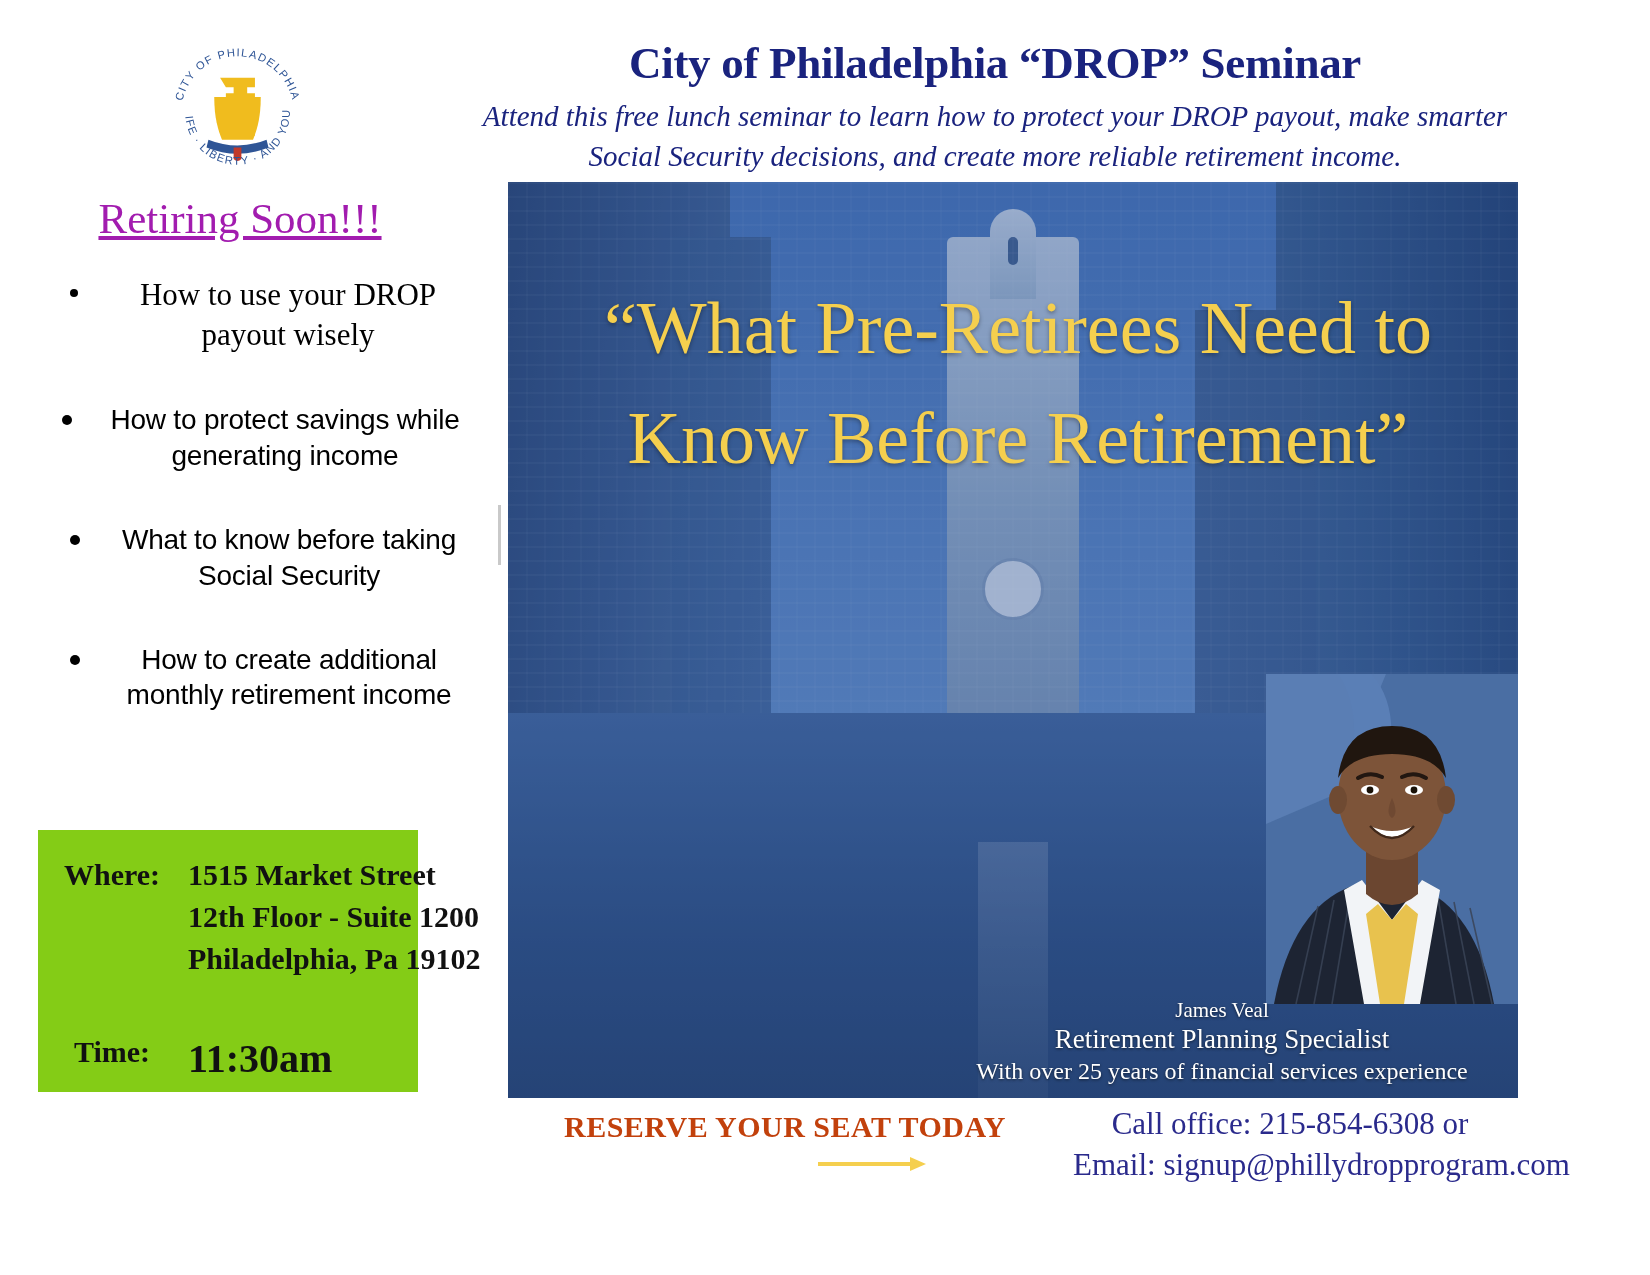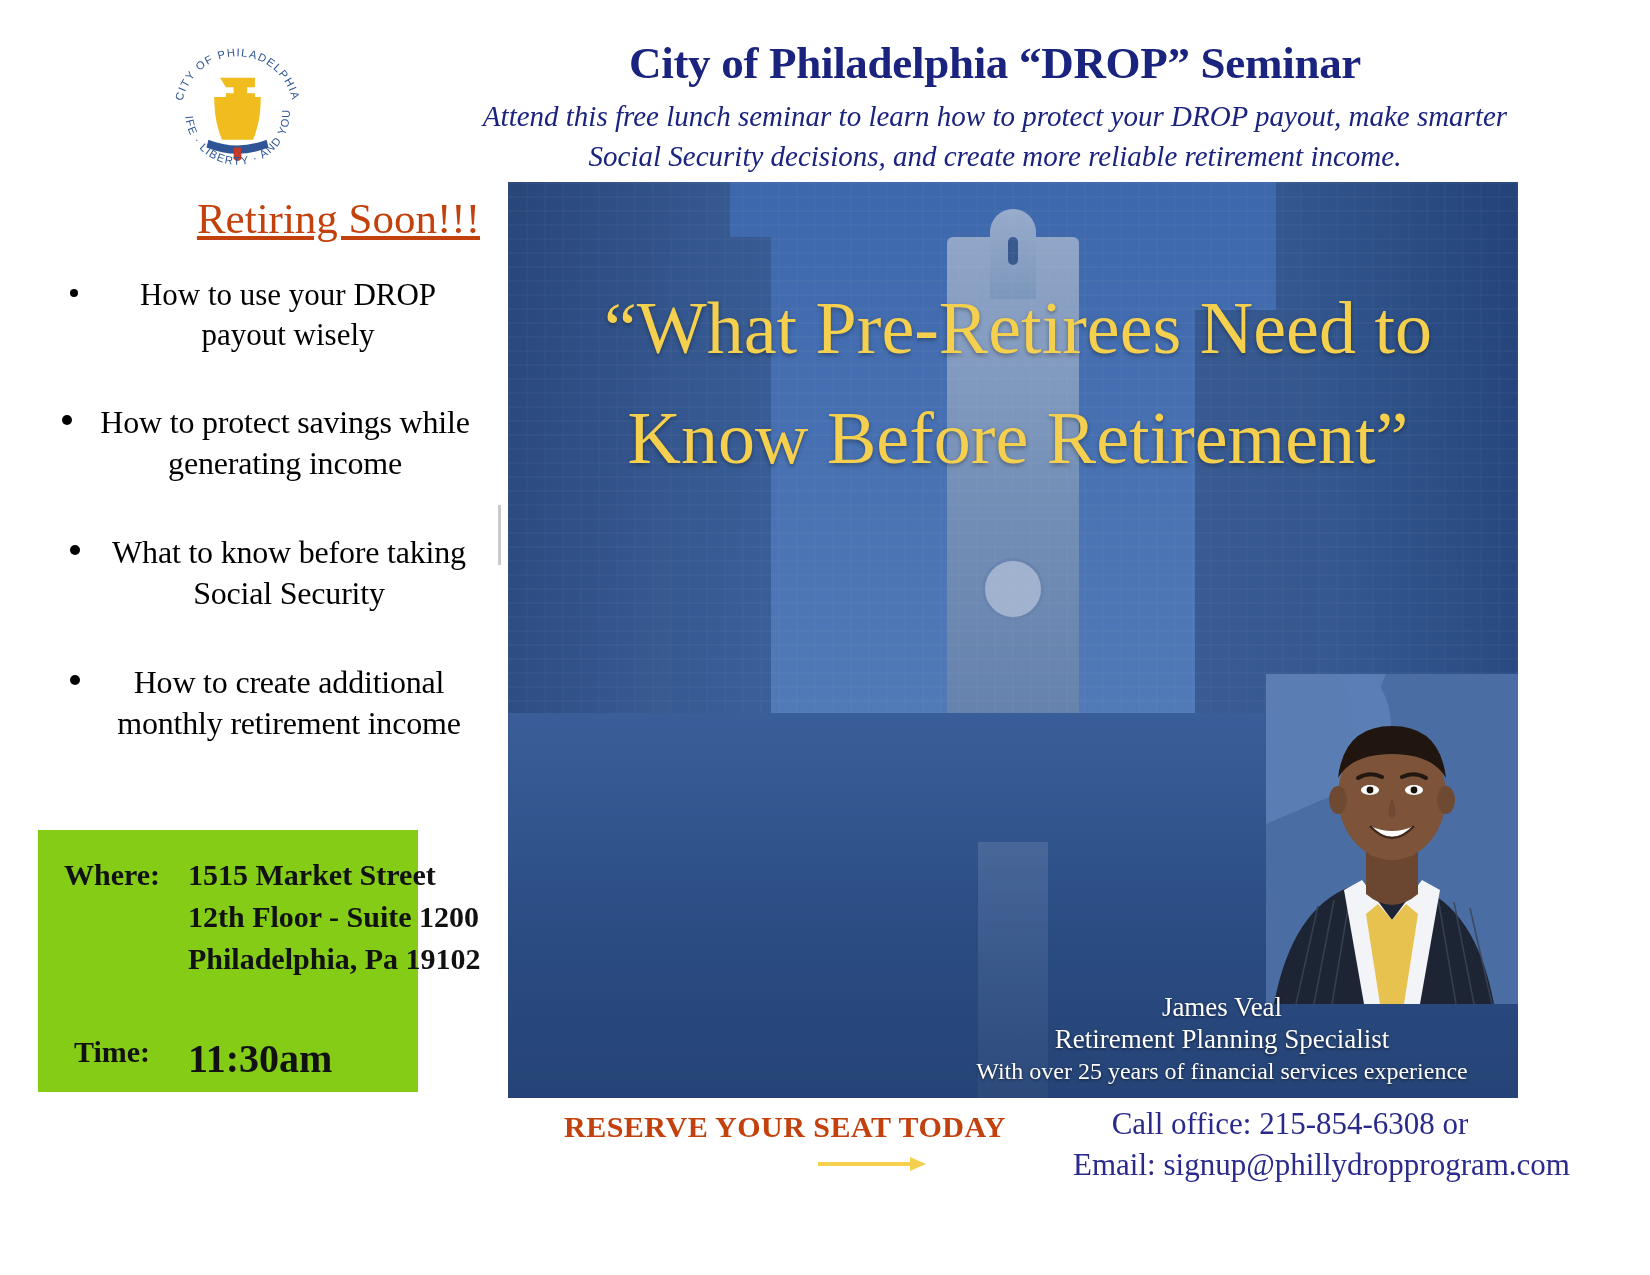--- a/index.html
+++ b/index.html
@@ -32,25 +32,25 @@
     width: 155px;
     height: 155px;
   }
   #city-logo svg { display: block; width: 155px; height: 155px; }
 
   #retiring-soon-heading {
     position: absolute;
     left: 0;
     top: 196px;
     width: 480px;
-    text-align: right;
+    text-align: center;
     font-family: "Liberation Serif", serif;
     font-size: 43px;
     line-height: 1.06;
-    color: #c2410c;
+    color: #a21caf;
     text-decoration: underline;
     text-underline-offset: 3px;
   }
 
   #benefit-list {
     position: absolute;
     left: 40px;
     top: 275px;
     width: 440px;
     margin: 0;
@@ -75,22 +75,22 @@
     border-radius: 50%;
     background: #000;
   }
   .benefit-item.serif-item {
     font-family: "Liberation Serif", serif;
     font-size: 31px;
     padding-left: 56px;
   }
   .benefit-item.serif-item .bullet-dot { left: 30px; top: 14px; width: 8px; height: 8px; }
   .benefit-item.sans-item {
-    font-family: Liberation Serif, serif;
-    font-size: 32px;
+    font-family: Liberation Sans, sans-serif;
+    font-size: 28px;
     letter-spacing: -0.2px;
   }
   .benefit-item.sans-item .bullet-dot { left: 22px; top: 13px; width: 10px; height: 10px; }
   .benefit-item.indent-a { padding-left: 58px; }
   .benefit-item.indent-a .bullet-dot { left: 30px; }
 
   #details-box {
     position: absolute;
     left: 38px;
     top: 830px;
@@ -274,21 +274,21 @@
     position: absolute;
     right: 16px;
     bottom: 12px;
     width: 560px;
     text-align: center;
     z-index: 6;
     font-family: "Liberation Serif", serif;
     color: #ffffff;
     text-shadow: 0 1px 3px rgba(0,0,0,0.6);
   }
-  #speaker-name { font-size: 27px; line-height: 1.2; }
+  #speaker-name { font-size: 21px; line-height: 1.2; }
   #speaker-title { font-size: 27px; line-height: 1.22; }
   #speaker-experience { font-size: 24px; line-height: 1.25; }
 
   
   #reserve-cta {
     position: absolute;
     left: 560px;
     top: 1110px;
     width: 450px;
     text-align: center;

